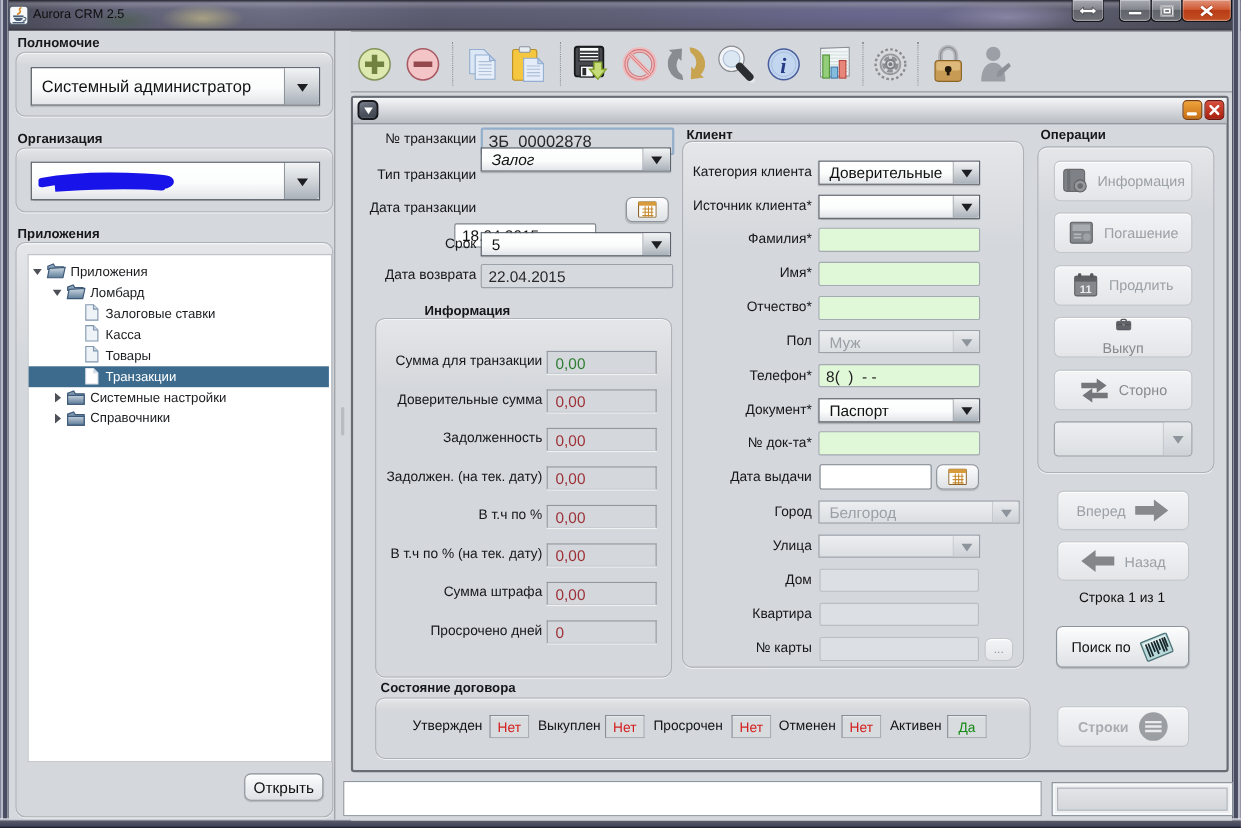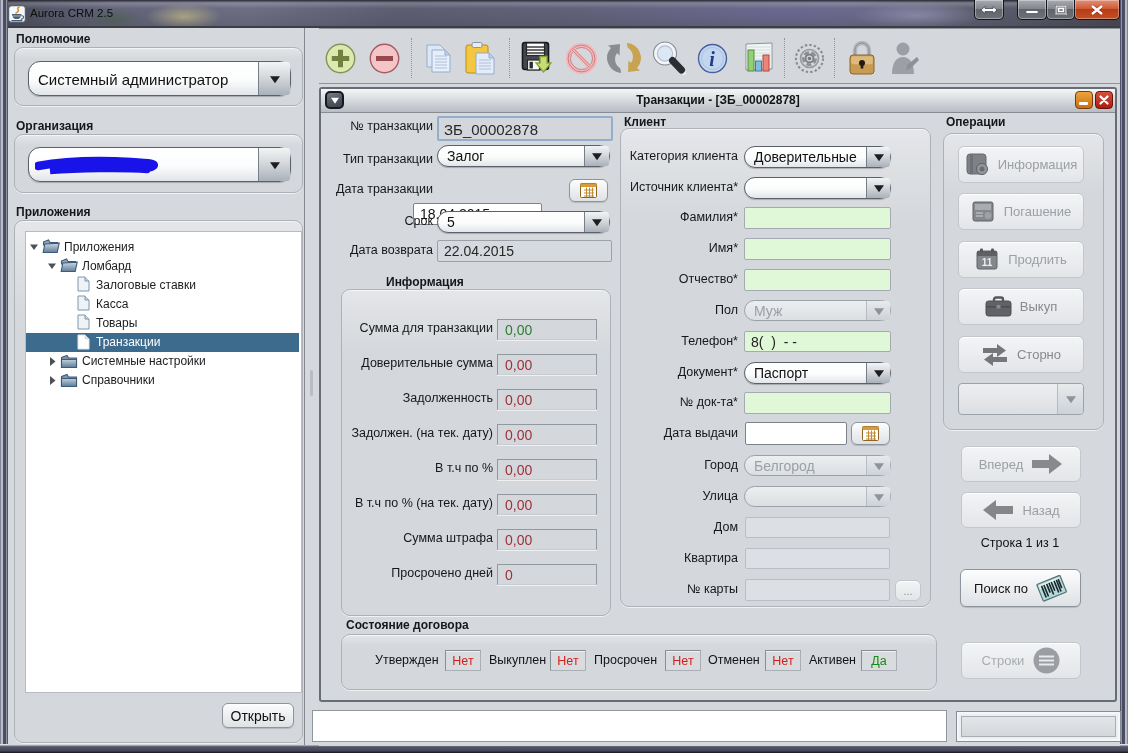--- a/index.html
+++ b/index.html
@@ -19,21 +19,21 @@
 #borderB{position:absolute;left:0;bottom:0;width:1128px;height:9px;background:linear-gradient(180deg,#fafbfc 0%,#c7c9d2 10%,#565868 30%,#4b4d5f 55%,#43455a 75%,#23242f 92%,#15161c 100%);}
 .wtitle{position:absolute;left:30px;top:7px;font-size:11.5px;color:#0d0d0d;}
 
 .wbtn{position:absolute;top:0px;height:19px;border:1px solid #14151a;border-top:none;border-radius:0 0 5px 5px;
  background:linear-gradient(#a9abb2 0%,#84868d 45%,#62646b 50%,#6e7077 100%);box-shadow:inset 0 0 0 1px rgba(255,255,255,.35);}
 .wbtn.close{background:linear-gradient(#e0917a 0%,#cf5b35 45%,#b93c17 50%,#c34f22 100%);}
 .wbtn svg{position:absolute;left:50%;top:50%;transform:translate(-50%,-50%);}
 
 .glabel{position:absolute;font-size:12px;font-weight:bold;color:#15171a;}
 .gbox{position:absolute;border:1px solid #aeb2b8;border-radius:9px;background:linear-gradient(#e4e6e9,#d4d7db 20%);box-shadow:inset 0 1px 0 #f4f5f7,0 1px 0 #f0f1f3;}
-.combo{position:absolute;border:1px solid #5a616a;border-radius:12px;background:linear-gradient(#ffffff 0%,#fbfcfc 55%,#e2e5e9 100%);box-shadow:0 1px 1px rgba(0,0,0,.22);}
+.combo{position:absolute;border:1px solid #5a616a;border-radius:0;background:linear-gradient(#ffffff 0%,#fbfcfc 55%,#e2e5e9 100%);box-shadow:0 1px 1px rgba(0,0,0,.22);}
 .combo .txt{position:absolute;left:9px;top:50%;transform:translateY(-50%);font-size:14px;color:#111;white-space:nowrap;}
 .combo .cbtn{position:absolute;right:0;top:0;bottom:0;border-left:1px solid #767e86;border-radius:0 3px 3px 0;
  background:linear-gradient(#f2f4f5 0%,#d3d7db 48%,#a9b1b9 100%);}
 .combo .cbtn:after{content:"";position:absolute;left:50%;top:50%;transform:translate(-50%,-38%);border-left:5px solid transparent;border-right:5px solid transparent;border-top:7px solid #1c1e22;}
 .combo.dis{border-color:#9ba2aa;background:linear-gradient(#eceef0,#dcdfe2);box-shadow:none;}
 .combo.dis .txt{color:#9aa0a7;}
 .combo.dis .cbtn{border-left:1px solid #b6bcc2;background:linear-gradient(#e8eaec,#ced2d7);}
 .combo.dis .cbtn:after{border-top-color:#8d949c;}
 .tfield{position:absolute;border:1px solid #7b838c;background:#fff;border-radius:2px;}
 .tfield .txt{position:absolute;left:6px;top:50%;transform:translateY(-50%);font-size:14px;color:#111;white-space:nowrap;}
@@ -312,38 +312,37 @@
    <path d="M3 33 C3 21 8 16 14 16 C20 16 25 21 25 33 Z" fill="#9ca0a6"></path>
    <path d="M18 24 L28 16 L30 19 L21 28 L17 29 Z" fill="#8d9096"></path>
   </svg>
  </div>
 
  <div class="abs" id="iframe" style="left:319px;top:87px;width:794px;height:611px;background:#d5d8dc;border:2px solid #686c74;border-radius:3px;"></div>
  <div class="abs" id="ititle" style="left:321px;top:89px;width:794px;height:23px;background:linear-gradient(#f5f6f7 0%,#d9dce0 45%,#b9bdc3 100%);border-bottom:1px solid #878c93;"></div>
  <div class="abs" style="left:325px;top:91px;width:15px;height:14px;border:2px solid #16181e;border-radius:5px;background:linear-gradient(160deg,#787f8d 0%,#4e5560 55%,#3e4550 100%);">
    <div style="position:absolute;left:50%;top:50%;transform:translate(-50%,-36%);border-left:4.5px solid transparent;border-right:4.5px solid transparent;border-top:6px solid #ffffff;"></div>
  </div>
- <div class="abs" style="left:321px;top:93px;width:794px;text-align:center;font-size:12px;font-weight:bold;color:#121416;">Транзакции - [ЗБ_00002878]</div>
  <div class="abs" style="left:1075px;top:91px;width:16px;height:16px;border:1px solid #7a3c0a;border-radius:4px;background:linear-gradient(#efa43b,#c76f14);">
    <div style="position:absolute;left:3px;top:10px;width:9px;height:3px;background:#fff;border-radius:1px;"></div>
  </div>
  <div class="abs" style="left:1095px;top:91px;width:16px;height:16px;border:1px solid #6b130a;border-radius:4px;background:linear-gradient(#d8503c,#a81f10);">
    <svg style="position:absolute;left:3px;top:3px" width="10" height="10" viewBox="0 0 10 10">
         <path d="M1.5 1.5 L8.5 8.5 M8.5 1.5 L1.5 8.5" stroke="#fff" stroke-width="2.2" stroke-linecap="round"></path>
       </svg>
  </div>
 
  <div id="frame-content">
 
   <div class="flabel" style="left:283px;top:119px;width:150px;">№ транзакции</div>
   <div class="abs" style="left:437px;top:116px;width:172px;height:21px;background:#d3d6da;border:2px solid #93aecb;border-radius:2px;">
     <span style="position:absolute;left:5px;top:50%;transform:translateY(-50%);font-size:15px;color:#26282b;">ЗБ_00002878</span>
   </div>
   <div class="flabel" style="left:283px;top:152px;width:150px;">Тип транзакции</div>
-  <div class="combo" style="left:437px;top:145px;width:171px;height:20px;">
+  <div class="combo" style="left:437px;top:134px;width:171px;height:20px;font-style:italic;">
         <span class="txt">Залог</span>
         <div class="cbtn" style="width:24px;"></div>
       </div>
   <div class="flabel" style="left:283px;top:182px;width:150px;">Дата транзакции</div>
   <div class="tfield" style="left:413px;top:179px;width:127px;height:20px;margin-top:24px;">
         <span class="txt">18.04.2015</span>
       </div>
   <div class="button" style="left:569px;top:179px;width:37px;height:21px;">
     <svg width="17" height="15" viewBox="0 0 17 15">
           <rect x="0.5" y="0.5" width="16" height="14" rx="1" fill="#fff" stroke="#8a6426"></rect>
@@ -443,21 +442,21 @@
         <span class="txt"></span>
       </div>
   <div class="button" style="left:851px;top:422px;width:37px;height:21px;">
     <svg width="17" height="15" viewBox="0 0 17 15">
           <rect x="0.5" y="0.5" width="16" height="14" rx="1" fill="#fff" stroke="#8a6426"></rect>
           <rect x="0.5" y="0.5" width="16" height="3.5" fill="#d79b3c"></rect>
           <path d="M4 7 H14 M4 10 H14 M4 13 H14 M6.5 4.5 V14 M9.5 4.5 V14 M12.5 4.5 V14" stroke="#c58a2f" stroke-width="1"></path>
         </svg>
   </div>
   <div class="flabel" style="left:588px;top:458px;width:150px;">Город</div>
-  <div class="combo dis" style="left:744px;top:455px;width:145px;height:19px;">
+  <div class="combo dis" style="left:744px;top:455px;width:145px;height:19px;padding-left:36px;">
         <span class="txt">Белгород</span>
         <div class="cbtn" style="width:23px;"></div>
       </div>
   <div class="flabel" style="left:588px;top:489px;width:150px;">Улица</div>
   <div class="combo dis" style="left:744px;top:486px;width:145px;height:19px;">
         <span class="txt"></span>
         <div class="cbtn" style="width:23px;"></div>
       </div>
   <div class="flabel" style="left:588px;top:520px;width:150px;">Дом</div>
   <div class="dgrey" style="left:745px;top:517px;width:143px;height:19px;"></div>
@@ -490,21 +489,21 @@
   <div class="opbtn" style="left:958px;top:241px;width:124px;height:35px;">
     <svg width="25" height="25" viewBox="0 0 25 25">
           <rect x="2" y="4" width="20" height="18" rx="2" fill="#84878b" stroke="#606266"></rect>
           <rect x="2" y="4" width="20" height="5" fill="#5e6064"></rect>
           <rect x="5" y="1.5" width="3" height="4" rx="1" fill="#55575b"></rect>
           <rect x="16" y="1.5" width="3" height="4" rx="1" fill="#55575b"></rect>
           <text x="12" y="19" text-anchor="middle" font-size="10" font-weight="bold" fill="#eceef0" font-family="Liberation Sans">11</text>
         </svg>
     <span>Продлить</span>
       </div>
-  <div class="opbtn" style="left:958px;top:288px;width:124px;height:35px;color:#87898d;">
+  <div class="opbtn" style="left:958px;top:288px;width:124px;height:35px;color:#87898d;flex-direction:column;">
     <svg width="27" height="23" viewBox="0 0 27 23">
           <rect x="1" y="6" width="25" height="15" rx="2.5" fill="#606268" stroke="#4c4e53"></rect>
           <path d="M9 6 V4.5 a2 2 0 0 1 2-2 h5 a2 2 0 0 1 2 2 V6" fill="none" stroke="#55575c" stroke-width="2.4"></path>
           <rect x="1" y="11" width="25" height="1.6" fill="#4c4e53"></rect>
           <rect x="11.5" y="10" width="4" height="3.6" rx="0.8" fill="#8a8c90"></rect>
         </svg>
     <span>Выкуп</span>
       </div>
   <div class="opbtn" style="left:958px;top:336px;width:124px;height:35px;color:#87898d;">
     <svg width="28" height="24" viewBox="0 0 28 24">
@@ -534,21 +533,21 @@
   <div class="button" style="left:960px;top:569px;width:119px;height:36px;gap:7px;font-size:13px;">
     <span>Поиск по</span>
     <svg width="32" height="27" viewBox="0 0 32 27">
           <g transform="rotate(-22 16 13)">
             <rect x="4" y="4.5" width="25" height="18" rx="1" fill="#b8d8da" stroke="#4e7376" stroke-width="1.2"></rect>
             <rect x="5.5" y="6" width="22" height="4" fill="#e6f2f2"></rect>
             <path d="M8 7.5 V20 M10.5 7.5 V20 M13.5 7.5 V17 M16 7.5 V20 M18.5 7.5 V17 M21.5 7.5 V20 M24 7.5 V20 M26 7.5 V17" stroke="#17262a" stroke-width="1.6"></path>
           </g>
         </svg>
   </div>
-  <div class="opbtn" style="left:961px;top:642px;width:118px;height:35px;font-weight:normal;color:#a9adb2;gap:9px;">
+  <div class="opbtn" style="left:961px;top:642px;width:118px;height:35px;font-weight:bold;color:#a9adb2;gap:9px;">
     <span>Строки</span>
     <svg width="27" height="27" viewBox="0 0 27 27">
           <circle cx="13.5" cy="13.5" r="13" fill="#9b9ea3"></circle>
           <path d="M6 9.5 H21 M6 13.5 H21 M6 17.5 H21" stroke="#e8eaec" stroke-width="2.2"></path>
         </svg>
   </div>
 
   <div class="glabel" style="left:346px;top:618px;">Состояние договора</div>
   <div class="gbox" style="left:341px;top:634px;width:594px;height:54px;"></div>
   <div class="slabel" style="left:375px;top:653px;">Утвержден</div>

